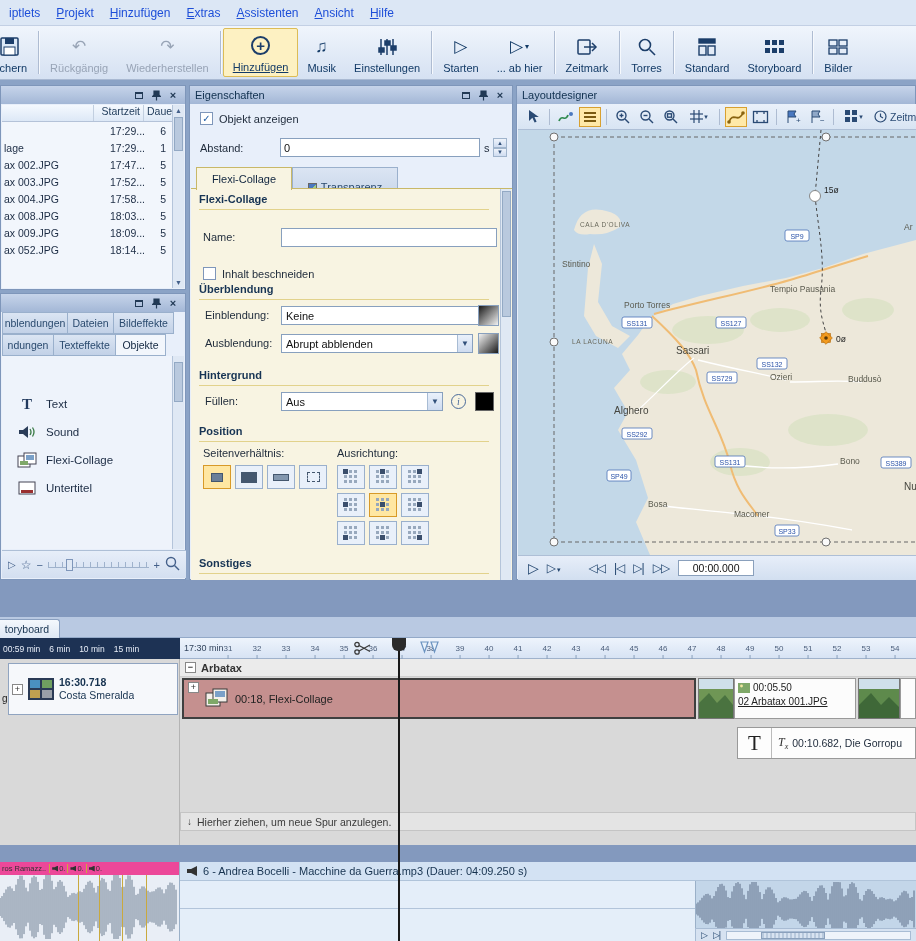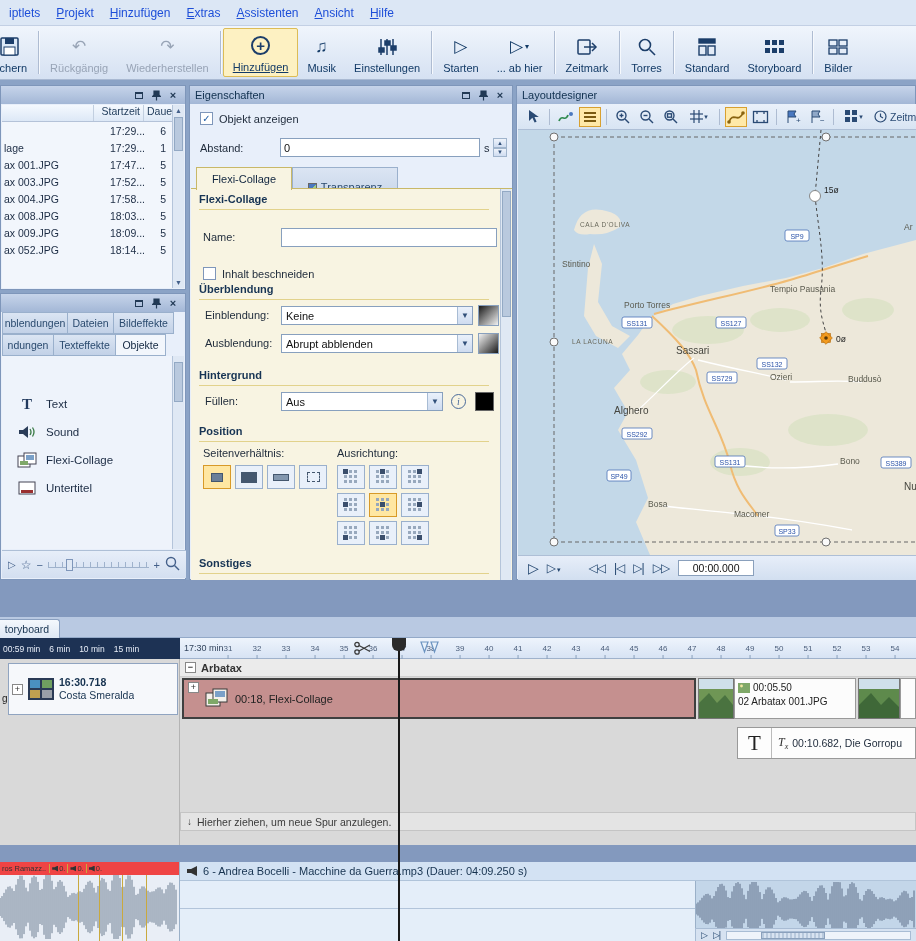--- a/index.html
+++ b/index.html
@@ -168,21 +168,21 @@
             padding:2px 3px;line-height:1.4;overflow:hidden;white-space:nowrap;}
   .textclip{position:absolute;background:#fdfdfd;border:1px solid #999;display:flex;align-items:center;overflow:hidden;}
   .tcell{width:34px;height:100%;border-right:1px solid #bbb;display:flex;align-items:center;
          justify-content:center;font-family:"Liberation Serif",serif;font-size:21px;color:#222;flex:none;}
   .txico{font-family:"Liberation Serif",serif;font-style:italic;font-size:12px;color:#333;margin:0 4px 0 6px;}
   .hint{position:absolute;background:#e4e4e4;border:1px solid #c4c4c4;color:#3a3a3a;display:flex;
         align-items:center;gap:5px;font-size:10.5px;padding-left:6px;}
 
   
   .audL{position:absolute;left:0;top:0;width:180px;height:79px;background:#e9eef6;border-right:1px solid #9ab0c8;overflow:hidden;}
-  .audLlab{position:absolute;left:0;top:0;width:180px;height:13px;background:#ef4444;display:flex;
+  .audLlab{position:absolute;left:0;top:0;width:180px;height:13px;background:#ec4899;display:flex;
            align-items:center;gap:3px;font-size:7.5px;color:#333;padding-left:2px;overflow:hidden;white-space:nowrap;}
   .chip{display:flex;align-items:center;gap:1px;border-left:1px solid #c9a93e;padding-left:2px;}
   .spk{width:6px;height:6px;background:#333;clip-path:polygon(0 30%,40% 30%,100% 0,100% 100%,40% 70%,0 70%);}
   .audhdr{position:absolute;left:180px;top:0;width:736px;height:19px;background:#d3e2f3;
           border-bottom:1px solid #b0c4da;display:flex;align-items:center;gap:6px;font-size:11px;
           color:#16324f;padding-left:7px;}
   .audbody{position:absolute;left:180px;top:19px;width:515px;height:60px;background:#e4eef9;}
   .audwaveR{position:absolute;left:695px;top:19px;width:221px;height:60px;background:#c3d6e9;border-left:1px solid #9ab0c8;}
   .wavesep{position:absolute;top:13px;bottom:0;width:1px;background:#c9a93e;}
 
@@ -353,21 +353,21 @@
           <span class="fname"></span>
           <span class="fstart">17:29...</span>
           <span class="fdur">6</span>
         </div>
         <div class="frow">
           <span class="fname">lage</span>
           <span class="fstart">17:29...</span>
           <span class="fdur">1</span>
         </div>
         <div class="frow">
-          <span class="fname">ax 001.JPG</span>
+          <span class="fname">ax 002.JPG</span>
           <span class="fstart">17:47...</span>
           <span class="fdur">5</span>
         </div>
         <div class="frow">
           <span class="fname">ax 003.JPG</span>
           <span class="fstart">17:52...</span>
           <span class="fdur">5</span>
         </div>
         <div class="frow">
           <span class="fname">ax 004.JPG</span>
@@ -522,21 +522,21 @@
       <div class="tinput" style="left:90px;top:39px;width:216px;">
         <span></span>
       </div>
       <div class="abs" style="left:12px;top:78px;display:flex;align-items:center;gap:6px;">
         <span class="cb"></span>
         <span>Inhalt beschneiden</span>
       </div>
 
       <div class="ghead" style="top:94px;">Überblendung</div>
       <span class="plabel" style="left:14px;top:120px;">Einblendung:</span>
-      <div class="sel" style="left:90px;top:117px;width:192px;">
+      <div class="sel" style="left:90px;top:117px;width:216px;">
         <span>Keine</span>
         <span class="selarrow">▼</span>
       </div>
       <div class="fxbtn" style="left:287px;top:116px;"></div>
       <span class="plabel" style="left:14px;top:148px;">Ausblendung:</span>
       <div class="sel" style="left:90px;top:145px;width:192px;">
         <span>Abrupt abblenden</span>
         <span class="selarrow">▼</span>
       </div>
       <div class="fxbtn rev" style="left:287px;top:144px;"></div>
@@ -998,21 +998,21 @@
         </svg>
     </div>
     <div class="clipinfo" style="left:734px;top:19px;width:122px;height:41px;">
       <div style="display:flex;align-items:center;gap:3px;">
         <svg width="12" height="10">
             <rect width="12" height="10" fill="#7fa868"></rect>
             <circle cx="3.5" cy="3" r="1.4" fill="#f2e6a0"></circle>
           </svg>
         <span>00:05.50</span>
       </div>
-      <div style="">02 Arbatax 001.JPG</div>
+      <div style="text-decoration:underline;">02 Arbatax 001.JPG</div>
     </div>
     <div class="thumb" style="left:858px;top:19px;width:42px;height:41px;">
       <svg width="40" height="39">
           <rect width="40" height="12" fill="#cfe0ea"></rect>
           <rect y="10" width="40" height="29" fill="#5e8a4c"></rect>
           <path d="M0,26 L12,14 L22,26 L30,18 L40,28 L40,39 L0,39 Z" fill="#3f6838"></path>
         </svg>
     </div>
     <div class="clipinfo" style="left:900px;top:19px;width:16px;height:41px;"></div>
 

